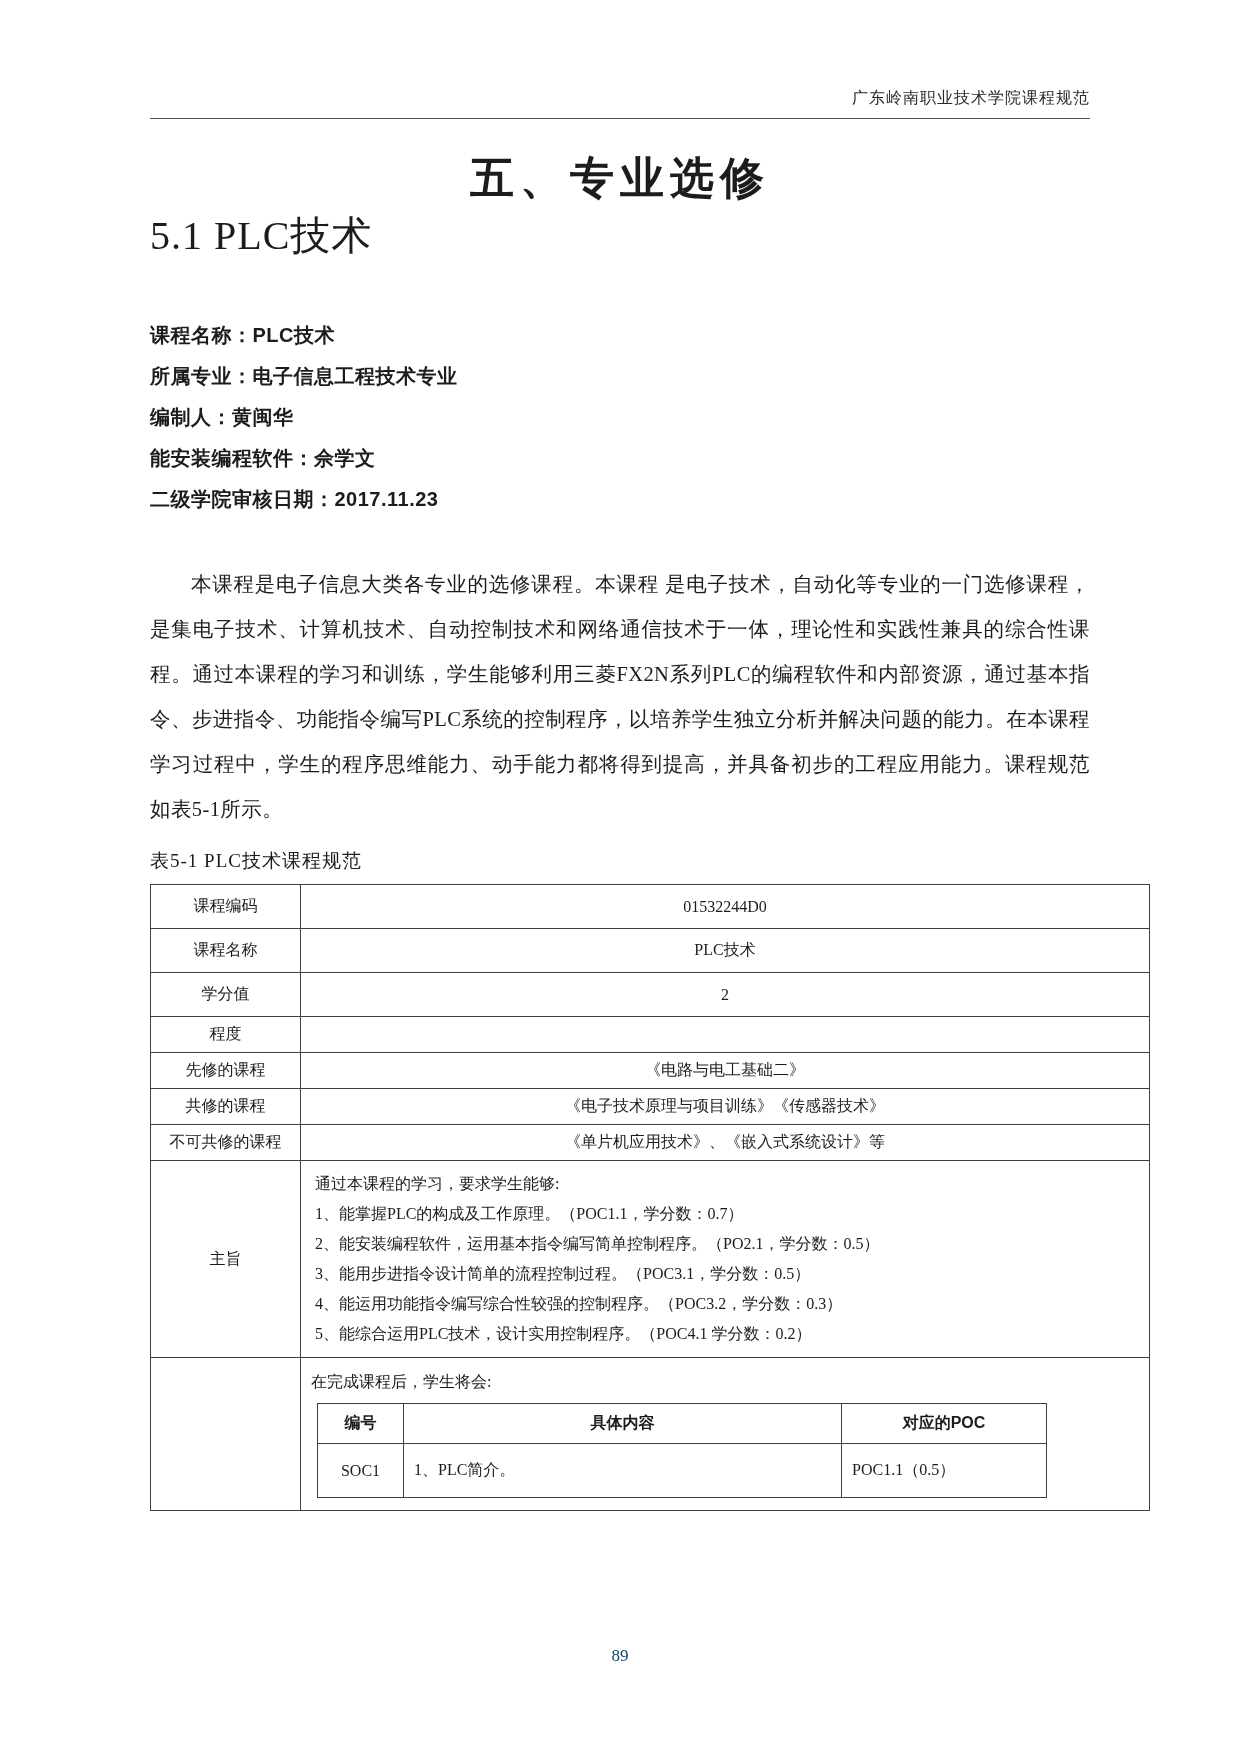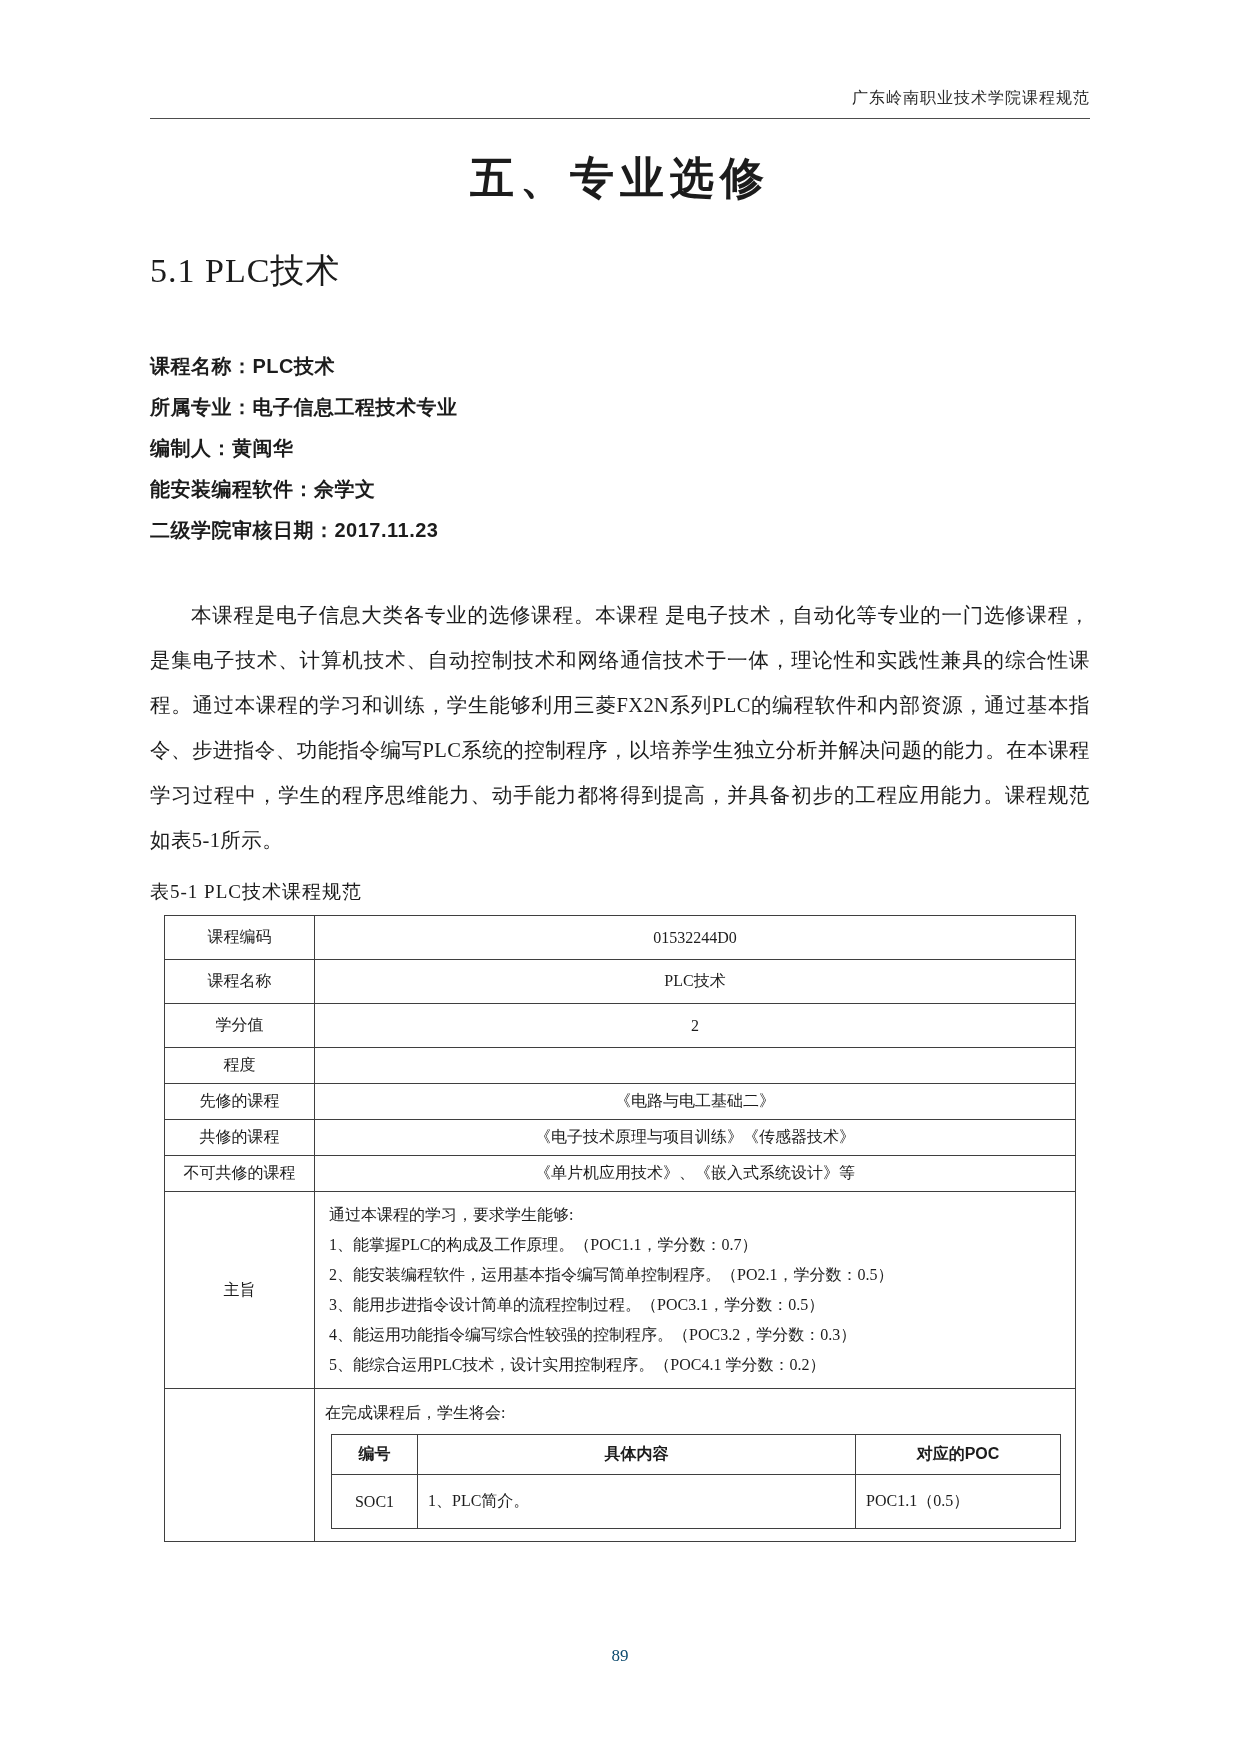--- a/index.html
+++ b/index.html
@@ -25,22 +25,21 @@
 
   .doc-title {
     margin-top: 30px;
     text-align: center;
     font-size: 44px;
     font-weight: bold;
     letter-spacing: 6px;
   }
 
   .section-heading {
-    margin-top: 40px;
-    font-size: 34px;
+    font-size: 40px;
     font-weight: normal;
     letter-spacing: 1px;
   }
 
   .meta-block { margin-top: 52px; }
   .meta-line {
     font-family: "Liberation Sans", "DejaVu Sans", sans-serif;
     font-size: 20px;
     font-weight: bold;
     line-height: 41px;
@@ -56,21 +55,21 @@
     letter-spacing: 0.4px;
   }
 
   .table-caption {
     margin-top: 16px;
     font-size: 19px;
     letter-spacing: 1px;
   }
 
   table.spec {
-    width: 912px;
+    width: 1000px;
     margin: 10px auto 0 auto;
     border-collapse: collapse;
     font-size: 16px;
   }
   table.spec td {
     border: 1px solid #3f3f3f;
     vertical-align: middle;
   }
   td.lbl {
     width: 150px;

